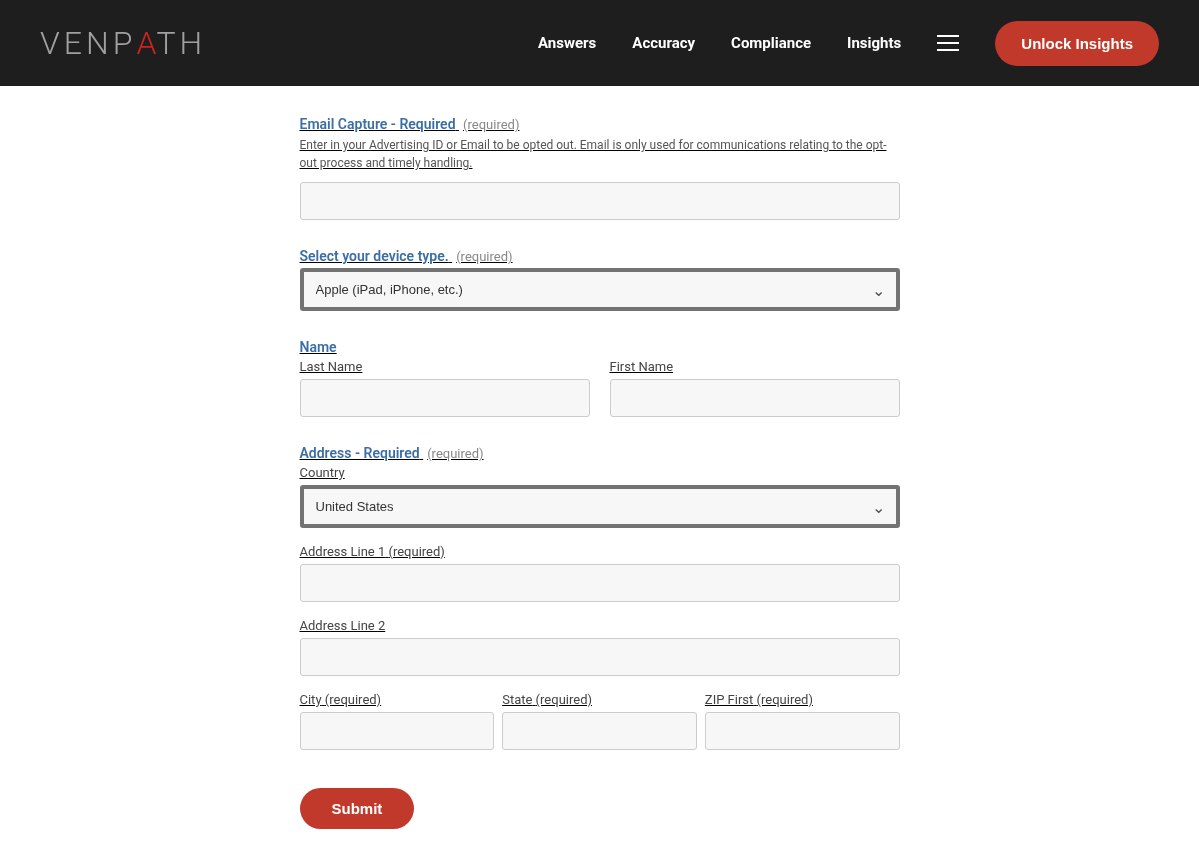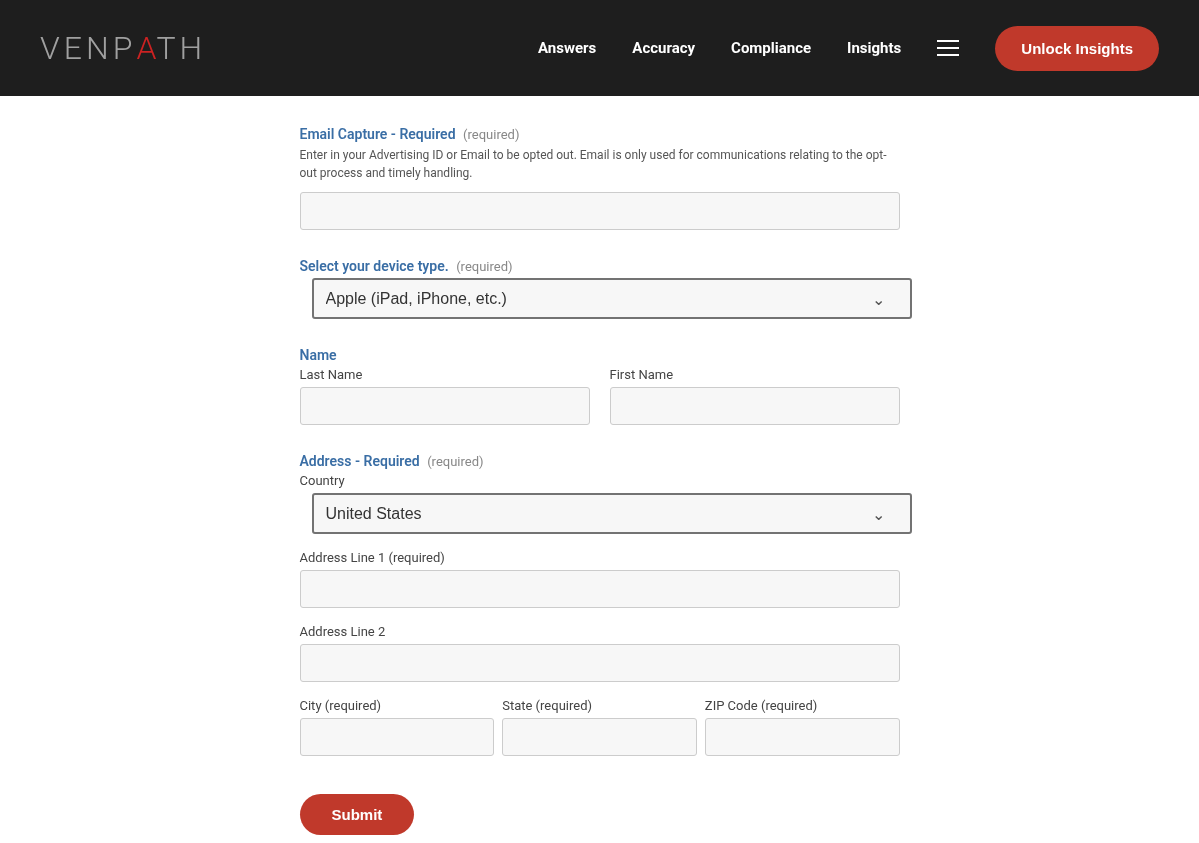--- a/index.html
+++ b/index.html
@@ -10,21 +10,21 @@
       outline: 3px solid #cc0000;
       min-height: 843px;
     }
 
     
     nav {
       background: #1e1e1e;
       display: flex;
       align-items: center;
       padding: 0 40px;
-      height: 96px;
+      height: 86px;
     }
 
     .logo-wrap {
       display: flex;
       align-items: center;
       gap: 0;
       flex: 0 0 auto;
     }
 
     .logo-text {
@@ -82,20 +82,21 @@
 
     
     .form-container {
       max-width: 640px;
       margin: 0 auto;
       padding: 30px 20px 60px;
     }
 
     .field-group {
       margin-bottom: 28px;
+      text-decoration: underline;
     }
 
     .field-label {
       font-size: 14px;
       font-weight: 600;
       color: #3a6ea5;
       margin-bottom: 4px;
     }
 
     .field-label .required-tag {
@@ -122,30 +123,29 @@
       color: #333;
       outline: none;
     }
 
     .select-wrap {
       position: relative;
     }
 
     .select-wrap select {
       width: 100%;
-      border: 2px solid #737373;
+      border: 4px solid #737373;
       border-radius: 3px;
       padding: 10px 40px 10px 12px;
-      font-size: 16px;
+      font-size: 13px;
       background: #f7f7f7;
       color: #333;
       appearance: none;
       cursor: pointer;
       outline: none;
-      margin-left: 12px;
     }
 
     .select-wrap .chevron-icon {
       position: absolute;
       right: 14px;
       top: 50%;
       transform: translateY(-50%);
       pointer-events: none;
       color: #555;
       font-size: 16px;
@@ -297,21 +297,21 @@
       </div>
       <div class="csz-field">
         <div class="sublabel">
           <span>State</span>
           <span class="required-tag">(required)</span>
         </div>
         <input type="text" class="text-input" style="">
       </div>
       <div class="csz-field">
         <div class="sublabel">
-          <span>ZIP Code</span>
+          <span>ZIP First</span>
           <span class="required-tag">(required)</span>
         </div>
         <input type="text" class="text-input" style="">
       </div>
     </div>
   </div>
 
   
   <button class="submit-btn">Submit</button>
 

